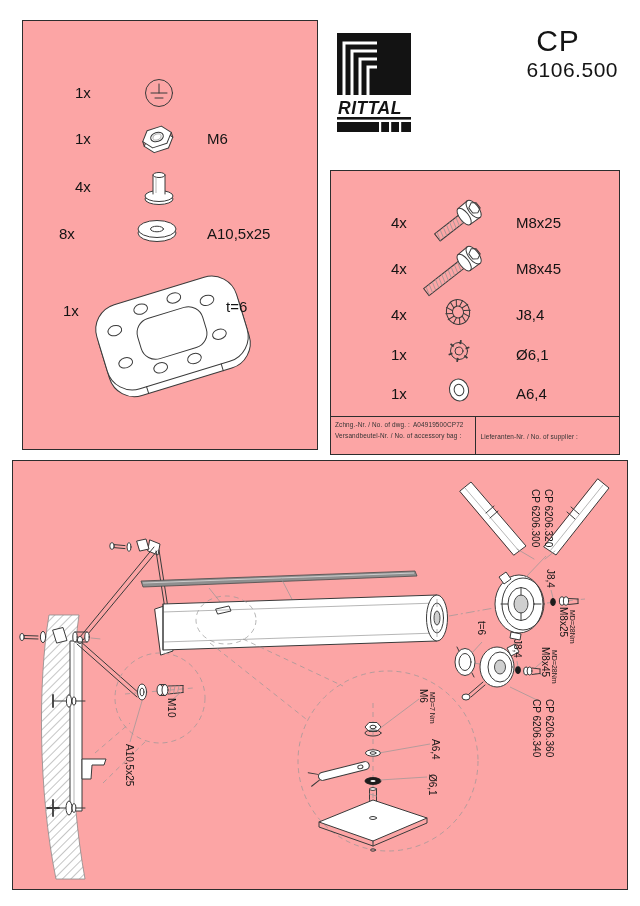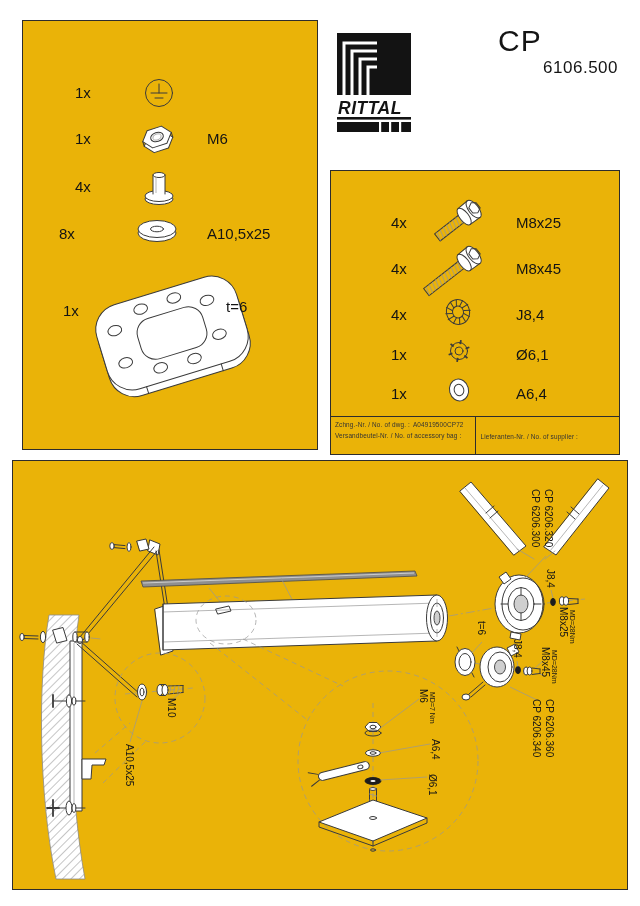--- a/index.html
+++ b/index.html
@@ -1,29 +1,29 @@
 <!DOCTYPE html>
 <html><head>
 <meta charset="utf-8">
 <style>
   html,body{margin:0;padding:0;}
   body{
     width:640px;height:906px;position:relative;background:#fff;
     font-family:"Liberation Sans",sans-serif;color:#141414;overflow:hidden;
   }
-  .panel{position:absolute;border:1.3px solid #2d2d2d;background:#eab308;box-sizing:border-box;}
+  .panel{position:absolute;border:1.3px solid #2d2d2d;background:#fca5a5;box-sizing:border-box;}
   .panel-a{left:22px;top:20px;width:296px;height:430px;}
   .panel-b{left:330px;top:170px;width:290px;height:285px;}
   .panel-c{left:12px;top:460px;width:616px;height:430px;}
   .qty,.plabel{position:absolute;font-size:15px;font-weight:500;line-height:1;white-space:nowrap;}
   .ic{position:absolute;}
-  .brand-series{position:absolute;top:24px;right:22px;width:120px;text-align:left;
+  .brand-series{position:absolute;top:24px;right:22px;width:120px;text-align:center;
     font-size:30px;letter-spacing:1px;}
   .brand-model{position:absolute;top:58px;right:22px;width:140px;text-align:right;
-    font-size:17px;letter-spacing:.5px;}
+    font-size:21px;letter-spacing:.5px;}
   .logo{position:absolute;left:337px;top:33px;}
   .tblock{position:absolute;left:0;right:0;bottom:0;height:37px;border-top:1.3px solid #2d2d2d;
     display:flex;font-size:6.4px;color:#333;letter-spacing:.15px;}
   .tblock .c1{flex:0 0 50.5%;border-right:1.3px solid #2d2d2d;padding:3px 4px;box-sizing:border-box;line-height:1.7;}
   .tblock .c2{flex:1;padding:16px 4px 0;box-sizing:border-box;}
   .tblock .val{margin-left:3px;}
   
   .k{fill:none;stroke:#3a3a3a;stroke-width:1;stroke-linecap:round;stroke-linejoin:round;}
   .kf{fill:#fff;stroke:#3a3a3a;stroke-width:1;stroke-linejoin:round;}
   .kg{fill:#cfcfcf;stroke:#3a3a3a;stroke-width:.9;}

